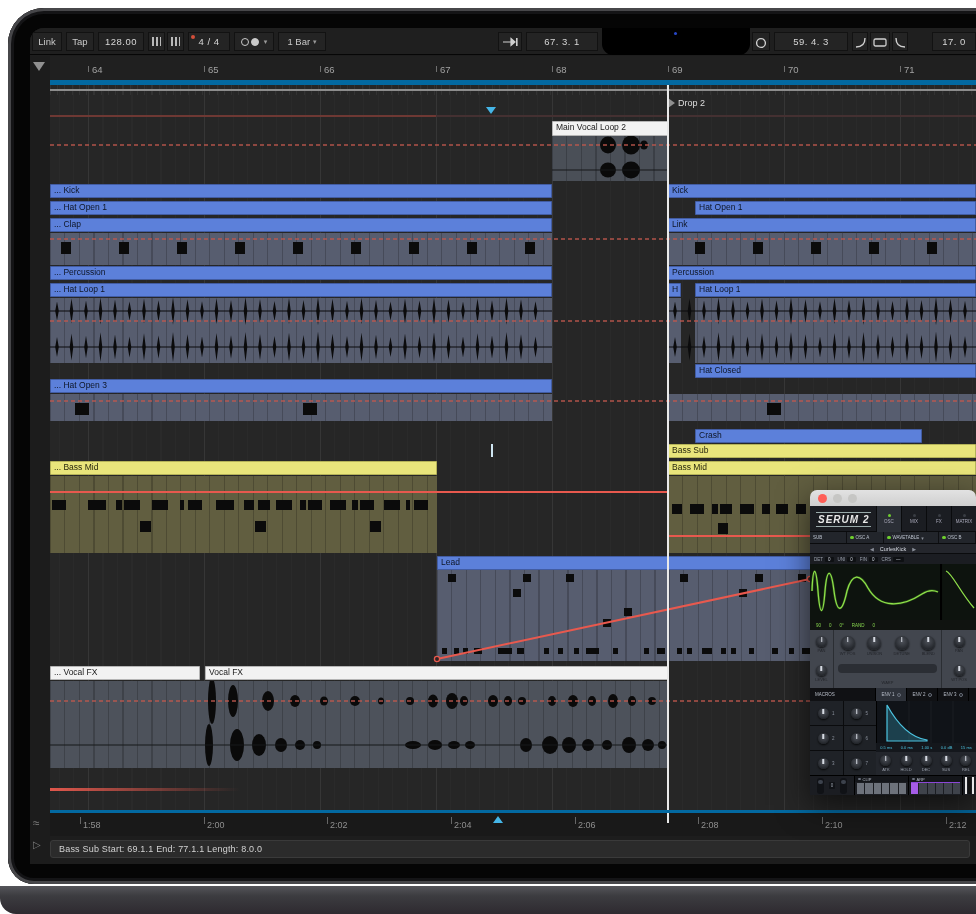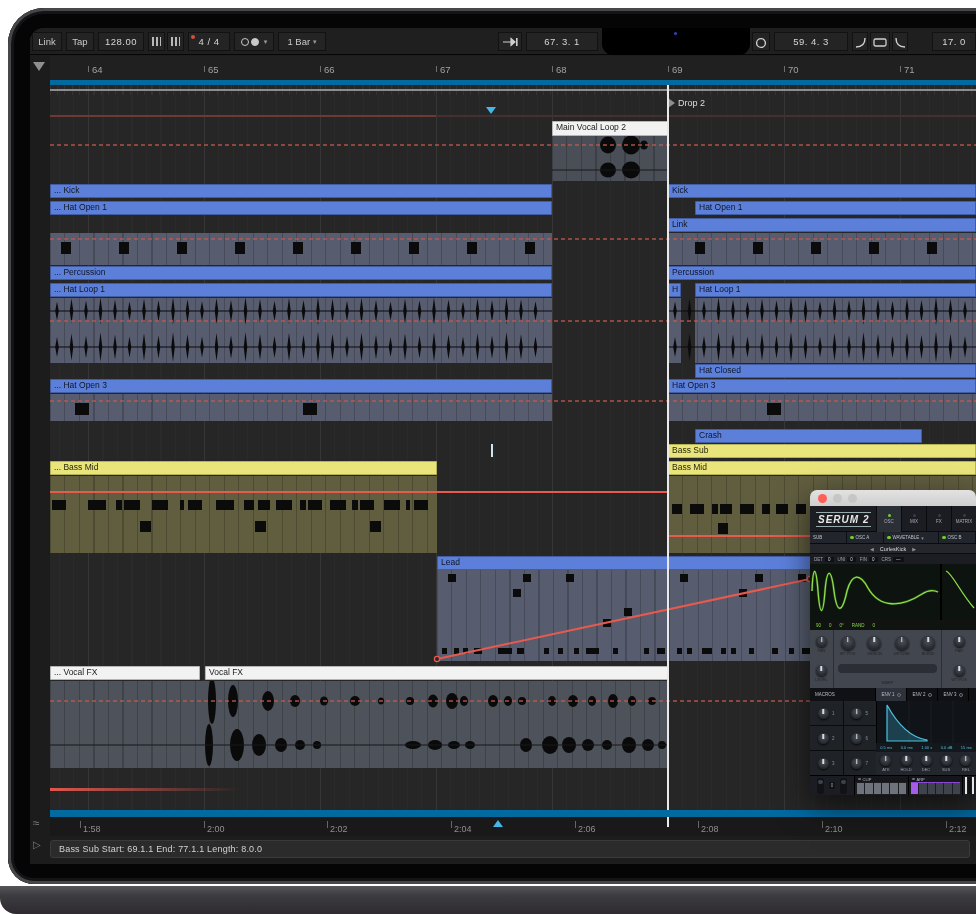--- a/index.html
+++ b/index.html
@@ -58,21 +58,21 @@
   .grayline{position:absolute;left:0;top:4px;width:926px;height:2px;background:#8d8d8d;}
   .locator{position:absolute;height:14px;display:flex;align-items:center;z-index:20;}
   .loc-tri{width:0;height:0;border-top:5px solid transparent;border-bottom:5px solid transparent;border-left:7px solid #8f8f8f;margin-right:3px;}
   .loc-label{font-size:9px;color:#dedede;}
   .playhead{position:absolute;top:0;width:1.5px;height:725px;background:#e9e9e9;z-index:30;}
   .ins-cursor{position:absolute;width:2px;background:#cfe6f2;z-index:25;}
   .tri-cyan-down{position:absolute;width:0;height:0;border-left:5px solid transparent;border-right:5px solid transparent;border-top:7px solid #45b6e8;z-index:25;}
   .tri-cyan-up{position:absolute;width:0;height:0;border-left:5px solid transparent;border-right:5px solid transparent;border-bottom:7px solid #45b6e8;}
   .wedge{position:absolute;height:3px;background:linear-gradient(to right,rgba(235,90,78,.95),rgba(235,90,78,0));}
   
-  .timeruler{position:absolute;left:20px;top:782px;width:926px;height:26px;background:#191919;border-top:7px solid #0369a1;}
+  .timeruler{position:absolute;left:20px;top:782px;width:926px;height:26px;background:#191919;border-top:3px solid #0369a1;}
   .tr-label{position:absolute;top:7px;font-size:9px;color:#8f8f8f;}
   .tr-tick{position:absolute;top:4px;width:1px;height:7px;background:#666;}
   .tr-play{position:absolute;top:0;width:1.5px;height:10px;background:#e9e9e9;}
   .statusbar{position:absolute;left:20px;top:812px;width:920px;height:18px;background:#2b2b2b;
     border:1px solid #3a3a3a;border-radius:3px;line-height:16px;padding-left:8px;
     font-size:9px;color:#d2d2d2;letter-spacing:.2px;}
   
   .serum{position:absolute;left:780px;top:462px;width:166px;height:305px;z-index:60;
     box-shadow:0 10px 30px rgba(0,0,0,.6);font-family:"Liberation Sans",sans-serif;}
   .s-titlebar{position:absolute;left:0;top:0;width:166px;height:16px;background:linear-gradient(#e2e2e2,#cfcfcf);
@@ -292,29 +292,29 @@
           <ellipse cx="557" cy="64" rx="5" ry="5" fill="#0a0a0a"></ellipse>
           <ellipse cx="579" cy="64" rx="7" ry="8" fill="#0a0a0a"></ellipse>
           <ellipse cx="598" cy="64" rx="6" ry="6" fill="#0a0a0a"></ellipse>
           <ellipse cx="612" cy="64" rx="4" ry="4" fill="#0a0a0a"></ellipse>
         </svg>
         <div class="clip white" style="position: absolute; left: 502px; top: 36px; width: 116px; height: 15px;">Main Vocal Loop 2</div>
         <div class="clip blue" style="position: absolute; left: 0px; top: 99px; width: 502px; height: 14px;">... Kick</div>
         <div class="clip blue" style="position: absolute; left: 618px; top: 99px; width: 308px; height: 14px;">Kick</div>
         <div class="clip blue" style="position: absolute; left: 0px; top: 116px; width: 502px; height: 14px;">... Hat Open 1</div>
         <div class="clip blue" style="position: absolute; left: 645px; top: 116px; width: 281px; height: 14px;">Hat Open 1</div>
+        <div class="clip blue" style="position: absolute; left: 0px; top: 133px; width: 502px; height: 14px;">... Clap</div>
         <div class="clip blue" style="position: absolute; left: 618px; top: 133px; width: 308px; height: 14px;">Link</div>
         <div class="clip blue" style="position: absolute; left: 0px; top: 181px; width: 502px; height: 14px;">... Percussion</div>
         <div class="clip blue" style="position: absolute; left: 618px; top: 181px; width: 308px; height: 14px;">Percussion</div>
         <div class="clip blue" style="position: absolute; left: 0px; top: 198px; width: 502px; height: 14px;">... Hat Loop 1</div>
         <div class="clip blue" style="position: absolute; left: 618px; top: 198px; width: 13px; height: 14px;">H</div>
         <div class="clip blue" style="position: absolute; left: 645px; top: 198px; width: 281px; height: 14px;">Hat Loop 1</div>
         <div class="clip blue" style="position: absolute; left: 645px; top: 279px; width: 281px; height: 14px;">Hat Closed</div>
         <div class="clip blue" style="position: absolute; left: 0px; top: 294px; width: 502px; height: 14px;">... Hat Open 3</div>
-        <div class="clip blue" style="position: absolute; left: 618px; top: 294px; width: 308px; height: 14px;">Hat Open 3</div>
         <div class="clip blue" style="position: absolute; left: 645px; top: 344px; width: 227px; height: 14px;">Crash</div>
         <div class="clip yellow" style="position: absolute; left: 618px; top: 359px; width: 308px; height: 14px;">Bass Sub</div>
         <div class="clip yellow" style="position: absolute; left: 0px; top: 376px; width: 387px; height: 14px;">... Bass Mid</div>
         <div class="clip yellow" style="position: absolute; left: 618px; top: 376px; width: 308px; height: 14px;">Bass Mid</div>
         <div class="clip blue" style="position: absolute; left: 387px; top: 471px; width: 539px; height: 14px;">Lead</div>
         <div class="clip white" style="position: absolute; left: 0px; top: 581px; width: 150px; height: 14px;">... Vocal FX</div>
         <div class="clip white" style="position: absolute; left: 155px; top: 581px; width: 463px; height: 14px;">Vocal FX</div>
         <div class="note" style="position: absolute; left: 11px; top: 157px; width: 10px; height: 12px;"></div>
         <div class="note" style="position: absolute; left: 69px; top: 157px; width: 10px; height: 12px;"></div>
         <div class="note" style="position: absolute; left: 127px; top: 157px; width: 10px; height: 12px;"></div>

